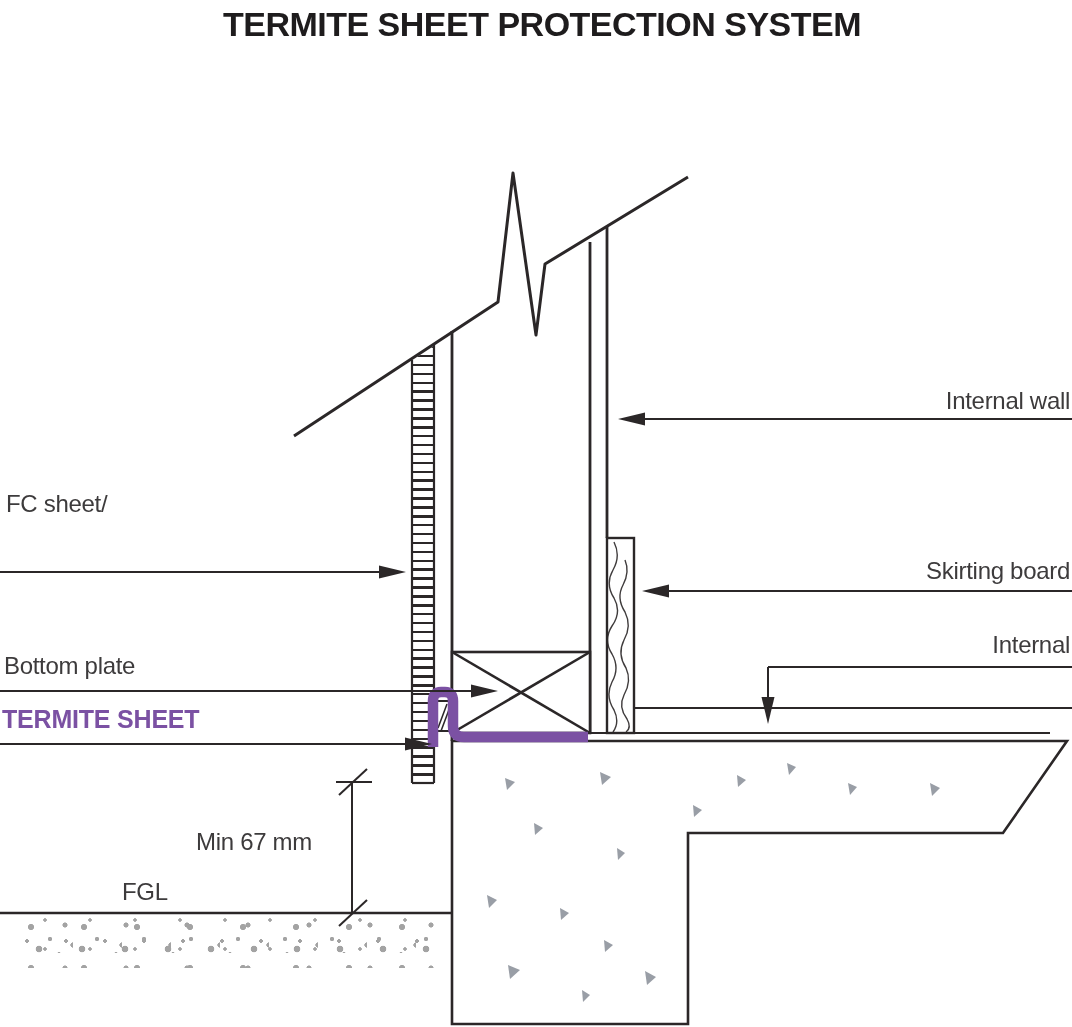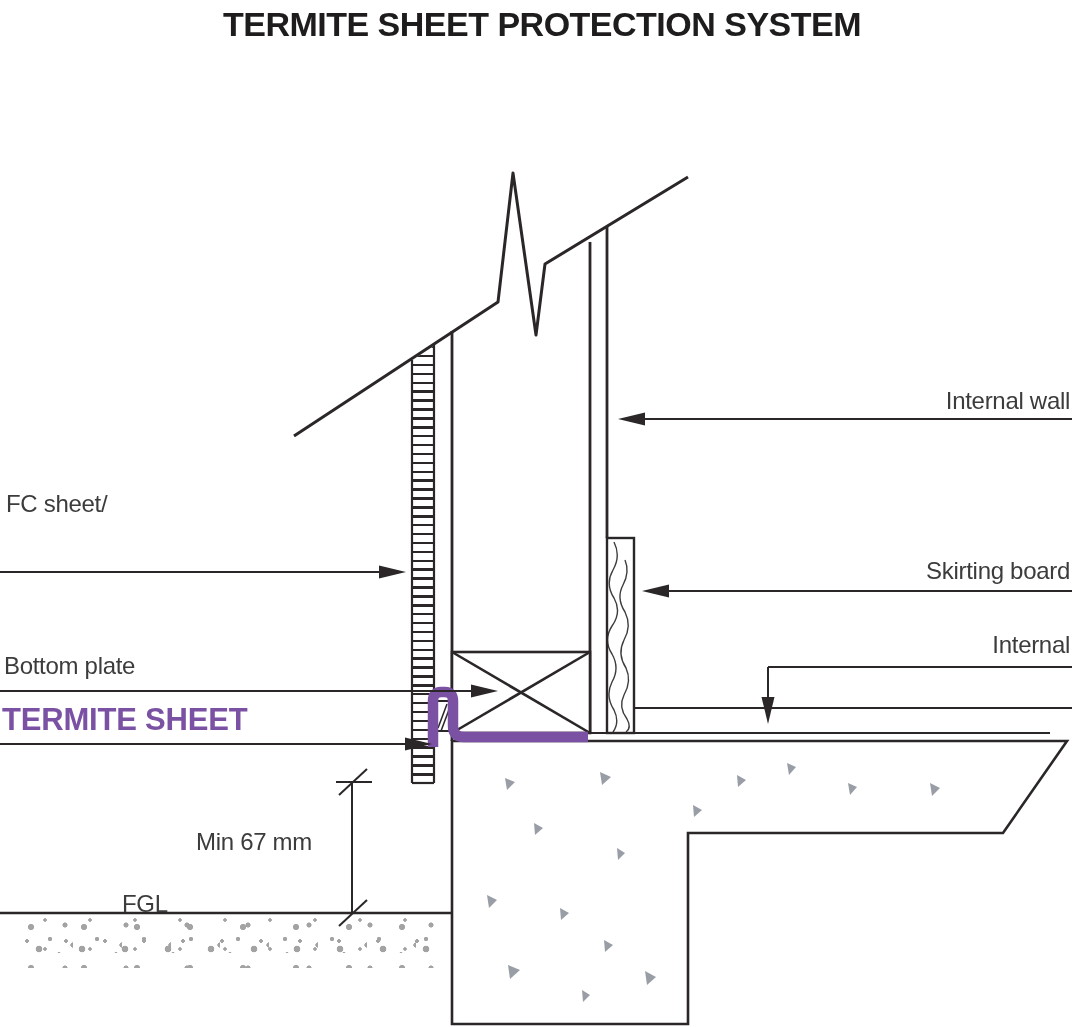--- a/index.html
+++ b/index.html
@@ -17,21 +17,21 @@
   }
   .title-block{
     position:absolute;left:22px;top:4px;width:1040px;text-align:center;
     color:var(--title-text);font-weight:bold;font-size:34px;line-height:40px;letter-spacing:-0.5px;
   }
   .lbl{
     position:absolute;font-size:24px;line-height:35px;color:var(--label-text);
     letter-spacing:-0.3px;white-space:nowrap;
   }
   .lbl.right{text-align:right;right:2px;}
-  .lbl.bold-purple{color:var(--termite-purple);font-weight:bold;font-size:31px;letter-spacing:-0.2px;}
+  .lbl.bold-purple{color:var(--termite-purple);font-weight:bold;font-size:25px;letter-spacing:-0.2px;}
   svg.diagram{position:absolute;left:0;top:0;width:1072px;height:1027px;}
   
   .cladding-hatch{
     position:absolute;left:412px;top:346px;width:22px;height:437px;
     background:repeating-linear-gradient(to bottom, var(--line) 0 2.4px, transparent 2.4px 8.9px);
     clip-path:polygon(0 14px,100% 0,100% 100%,0 100%);
   }
   
   .gravel{
     position:absolute;left:24px;top:918px;width:424px;height:50px;
@@ -164,15 +164,15 @@
   <div class="lbl bold-purple" style="left:2px;top:702px;">TERMITE SHEET</div>
 
   <div class="lbl right" style="top:383px;">Internal wall</div>
 
   <div class="lbl right" style="top:553px;">Skirting board</div>
 
   <div class="lbl right" style="top:627px;">Internal</div>
 
   <div class="lbl" style="left:196px;top:824px;">Min 67 mm</div>
 
-  <div class="lbl" style="left:122px;top:874px;margin-top:12px;">FGL</div>
+  <div class="lbl" style="left:122px;top:874px;">FGL</div>
 
 </div>
 
 </body></html>

